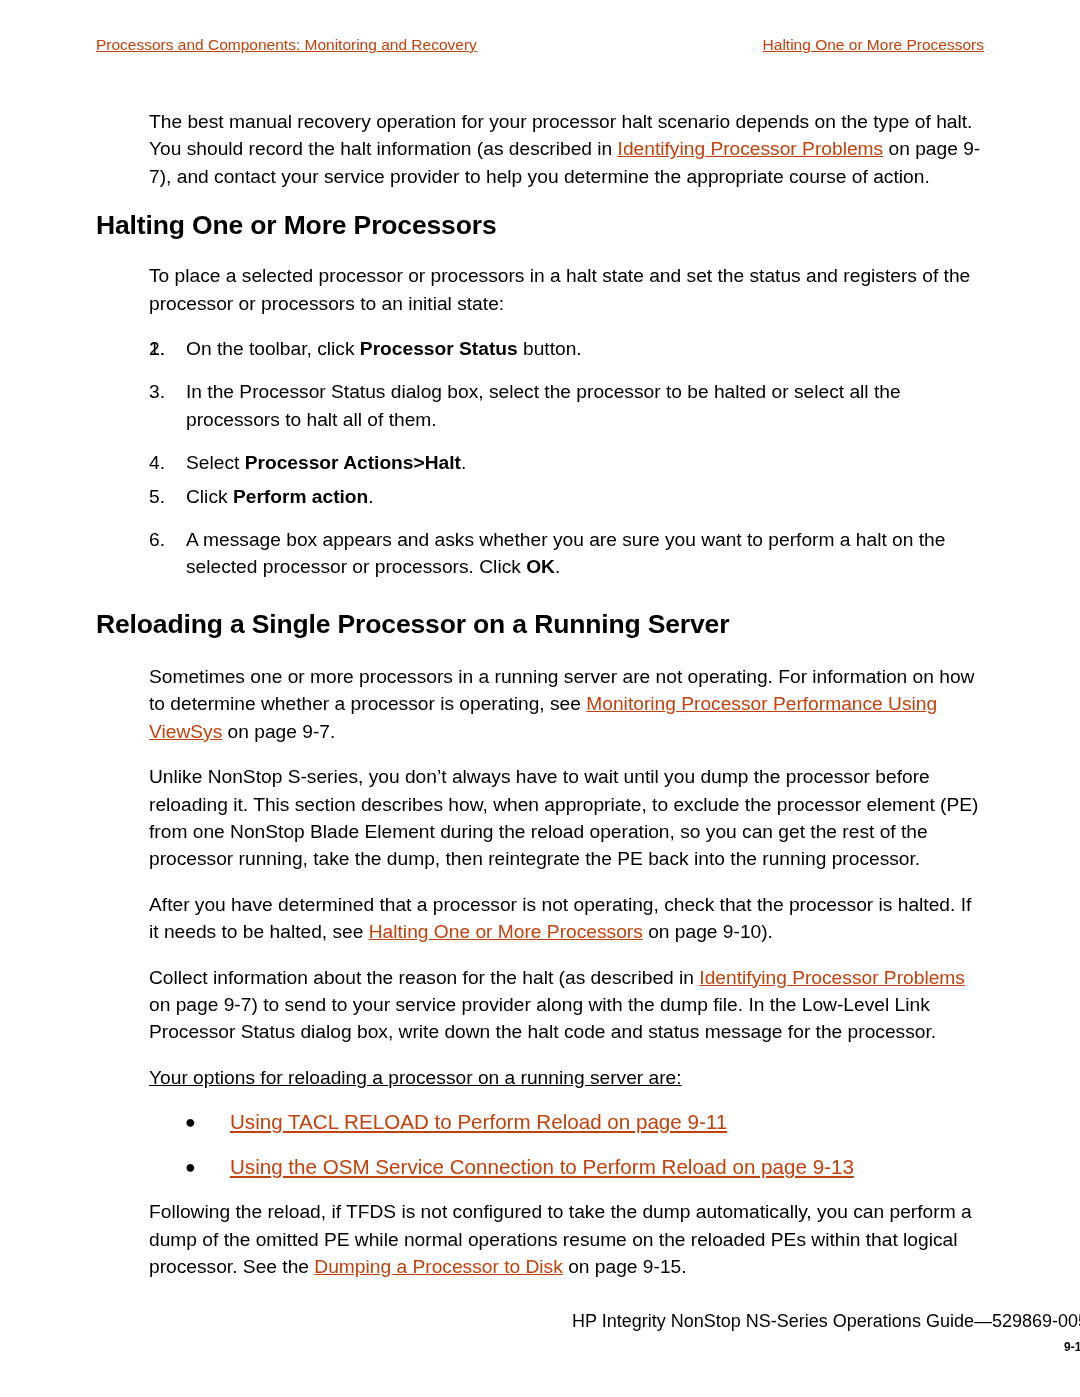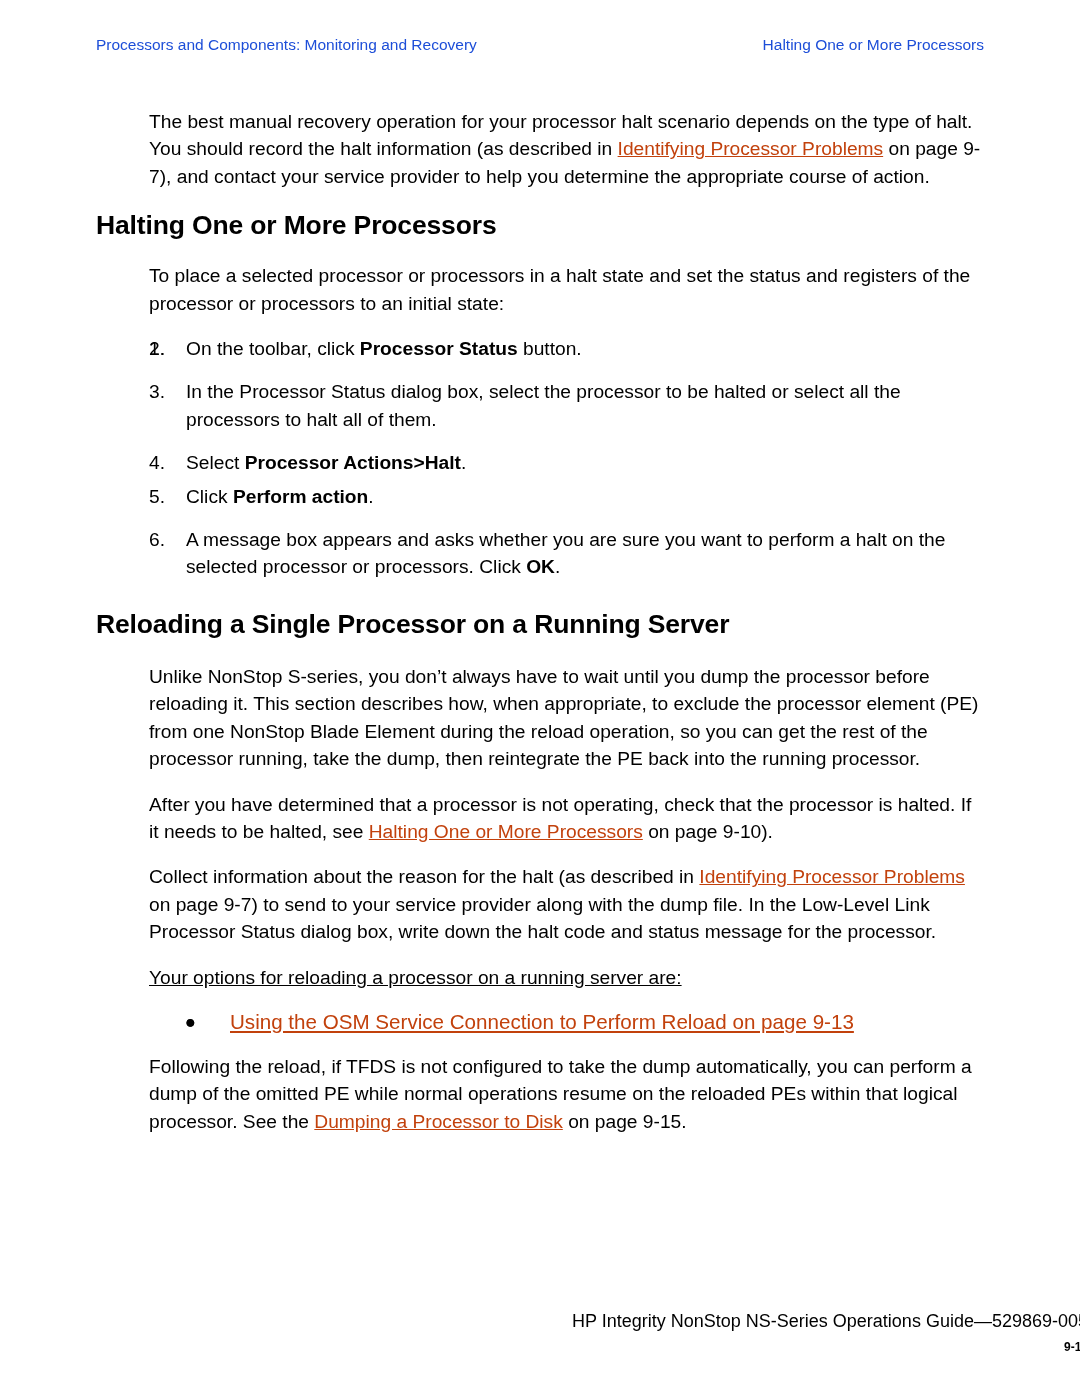--- a/index.html
+++ b/index.html
@@ -27,21 +27,22 @@
   .running-header {
     position: absolute;
     top: 34px;
     left: 96px;
     right: 96px;
     display: flex;
     justify-content: space-between;
     align-items: center;
     font-size: 15.5px;
     line-height: 21px;
-    color: #1d4ed8;
+    color: #c2410c;
+    text-decoration: underline;
   }
   .rh-left {
     width: 430px;
     text-align: left;
   }
   .rh-right {
     text-align: right;
     white-space: nowrap;
   }
 
@@ -187,32 +188,33 @@
       <li>
         <span class="num">5.</span><span>Click </span><span class="bold">Perform action</span><span>.</span>
       </li>
       <li>
         <span class="num">6.</span><span>A message box appears and asks whether you are sure you want to perform a halt on the selected processor or processors. Click </span><span class="bold">OK</span><span>.</span>
       </li>
     </ol>
 
     <h1 class="heading second">Reloading a Single Processor on a Running Server</h1>
 
+    <p class="para"><span>Sometimes one or more processors in a running server are not operating. For information on how to determine whether a processor is operating, see </span><a class="xref" href="#">Monitoring Processor Performance Using ViewSys</a><span> on page 9-7.</span></p>
 
     <p class="para">Unlike NonStop S-series, you don’t always have to wait until you dump the processor before reloading it. This section describes how, when appropriate, to exclude the processor element (PE) from one NonStop Blade Element during the reload operation, so you can get the rest of the processor running, take the dump, then reintegrate the PE back into the running processor.</p>
 
     <p class="para"><span>After you have determined that a processor is not operating, check that the processor is halted. If it needs to be halted, see </span><a class="xref" href="#">Halting One or More Processors</a><span> on page 9-10).</span></p>
 
     <p class="para"><span>Collect information about the reason for the halt (as described in </span><a class="xref" href="#">Identifying Processor Problems</a><span> on page 9-7) to send to your service provider along with the dump file. In the Low-Level Link Processor Status dialog box, write down the halt code and status message for the processor.</span></p>
 
     <p class="para tight">Your options for reloading a processor on a running server are:</p>
 
     <ul class="bullet-list">
       <li>
-        <span class="dot">●</span>
+        <span class="dot">●</span><a class="xref" href="#">Using TACL RELOAD to Perform Reload on page 9-11</a>
       </li>
       <li>
         <span class="dot">●</span><a class="xref" href="#">Using the OSM Service Connection to Perform Reload on page 9-13</a>
       </li>
     </ul>
 
     <p class="para"><span>Following the reload, if TFDS is not configured to take the dump automatically, you can perform a dump of the omitted PE while normal operations resume on the reloaded PEs within that logical processor. See the </span><a class="xref" href="#">Dumping a Processor to Disk</a><span> on page 9-15.</span></p>
 
   </div>
 

